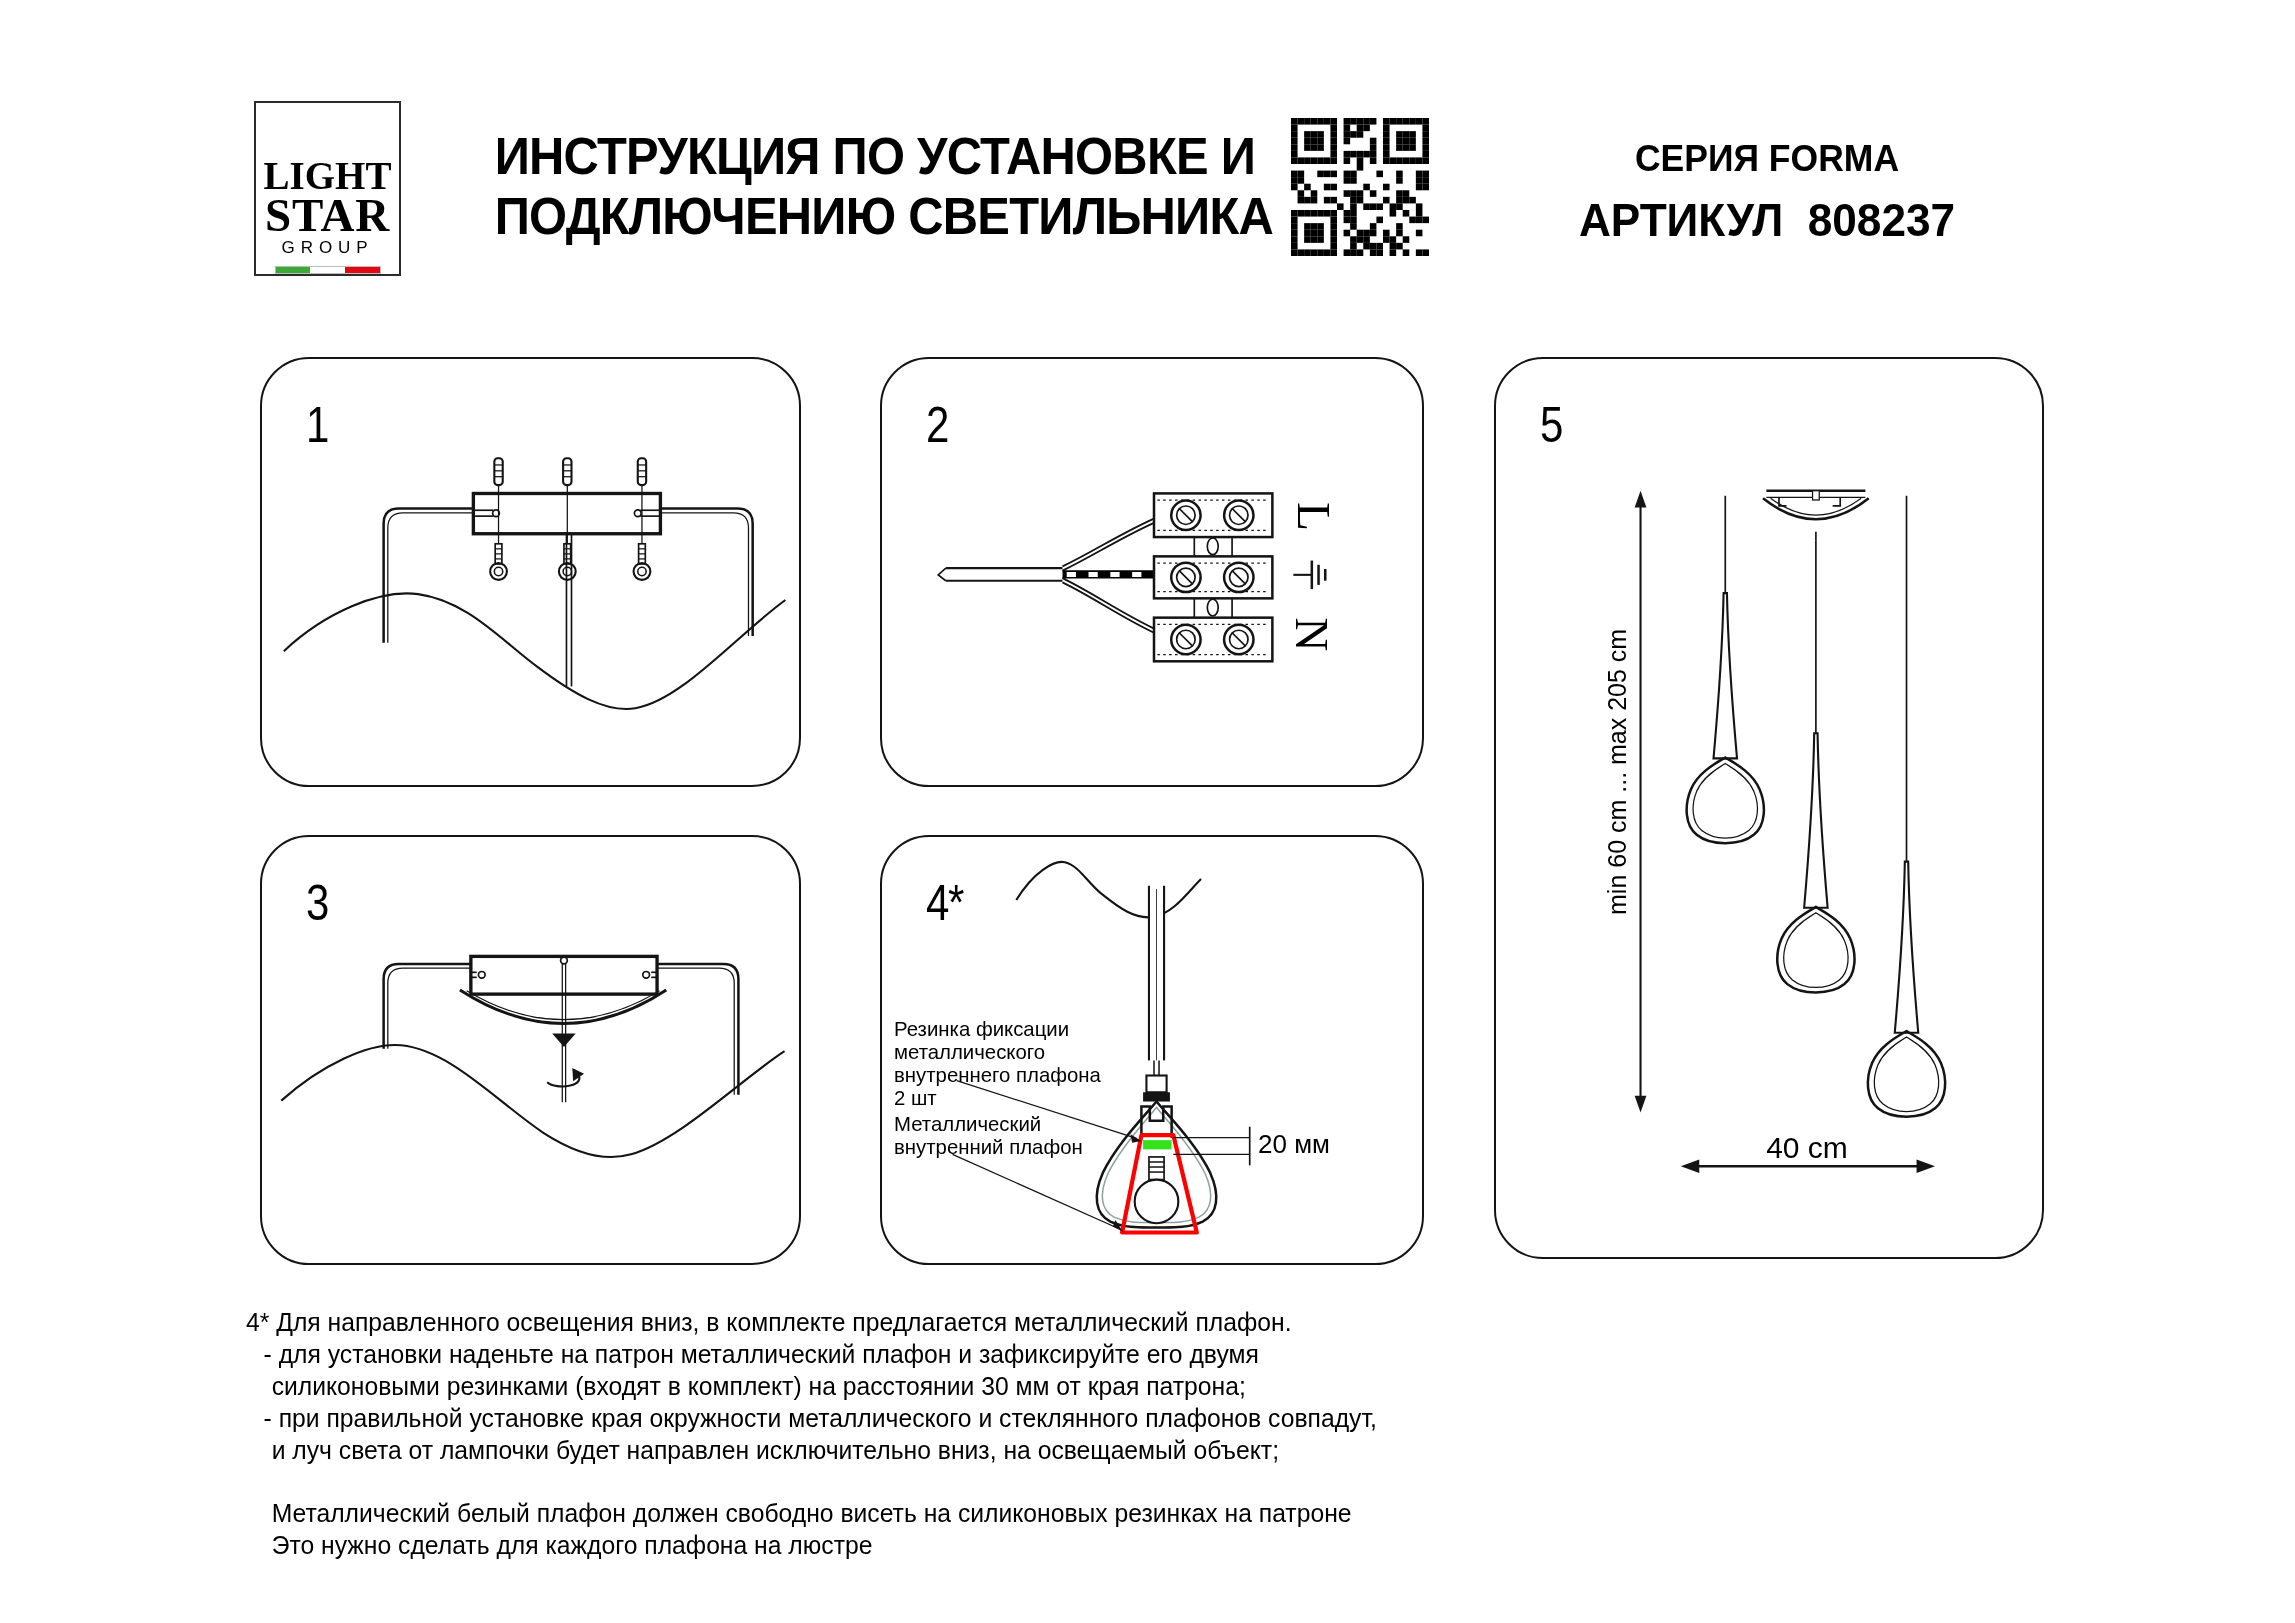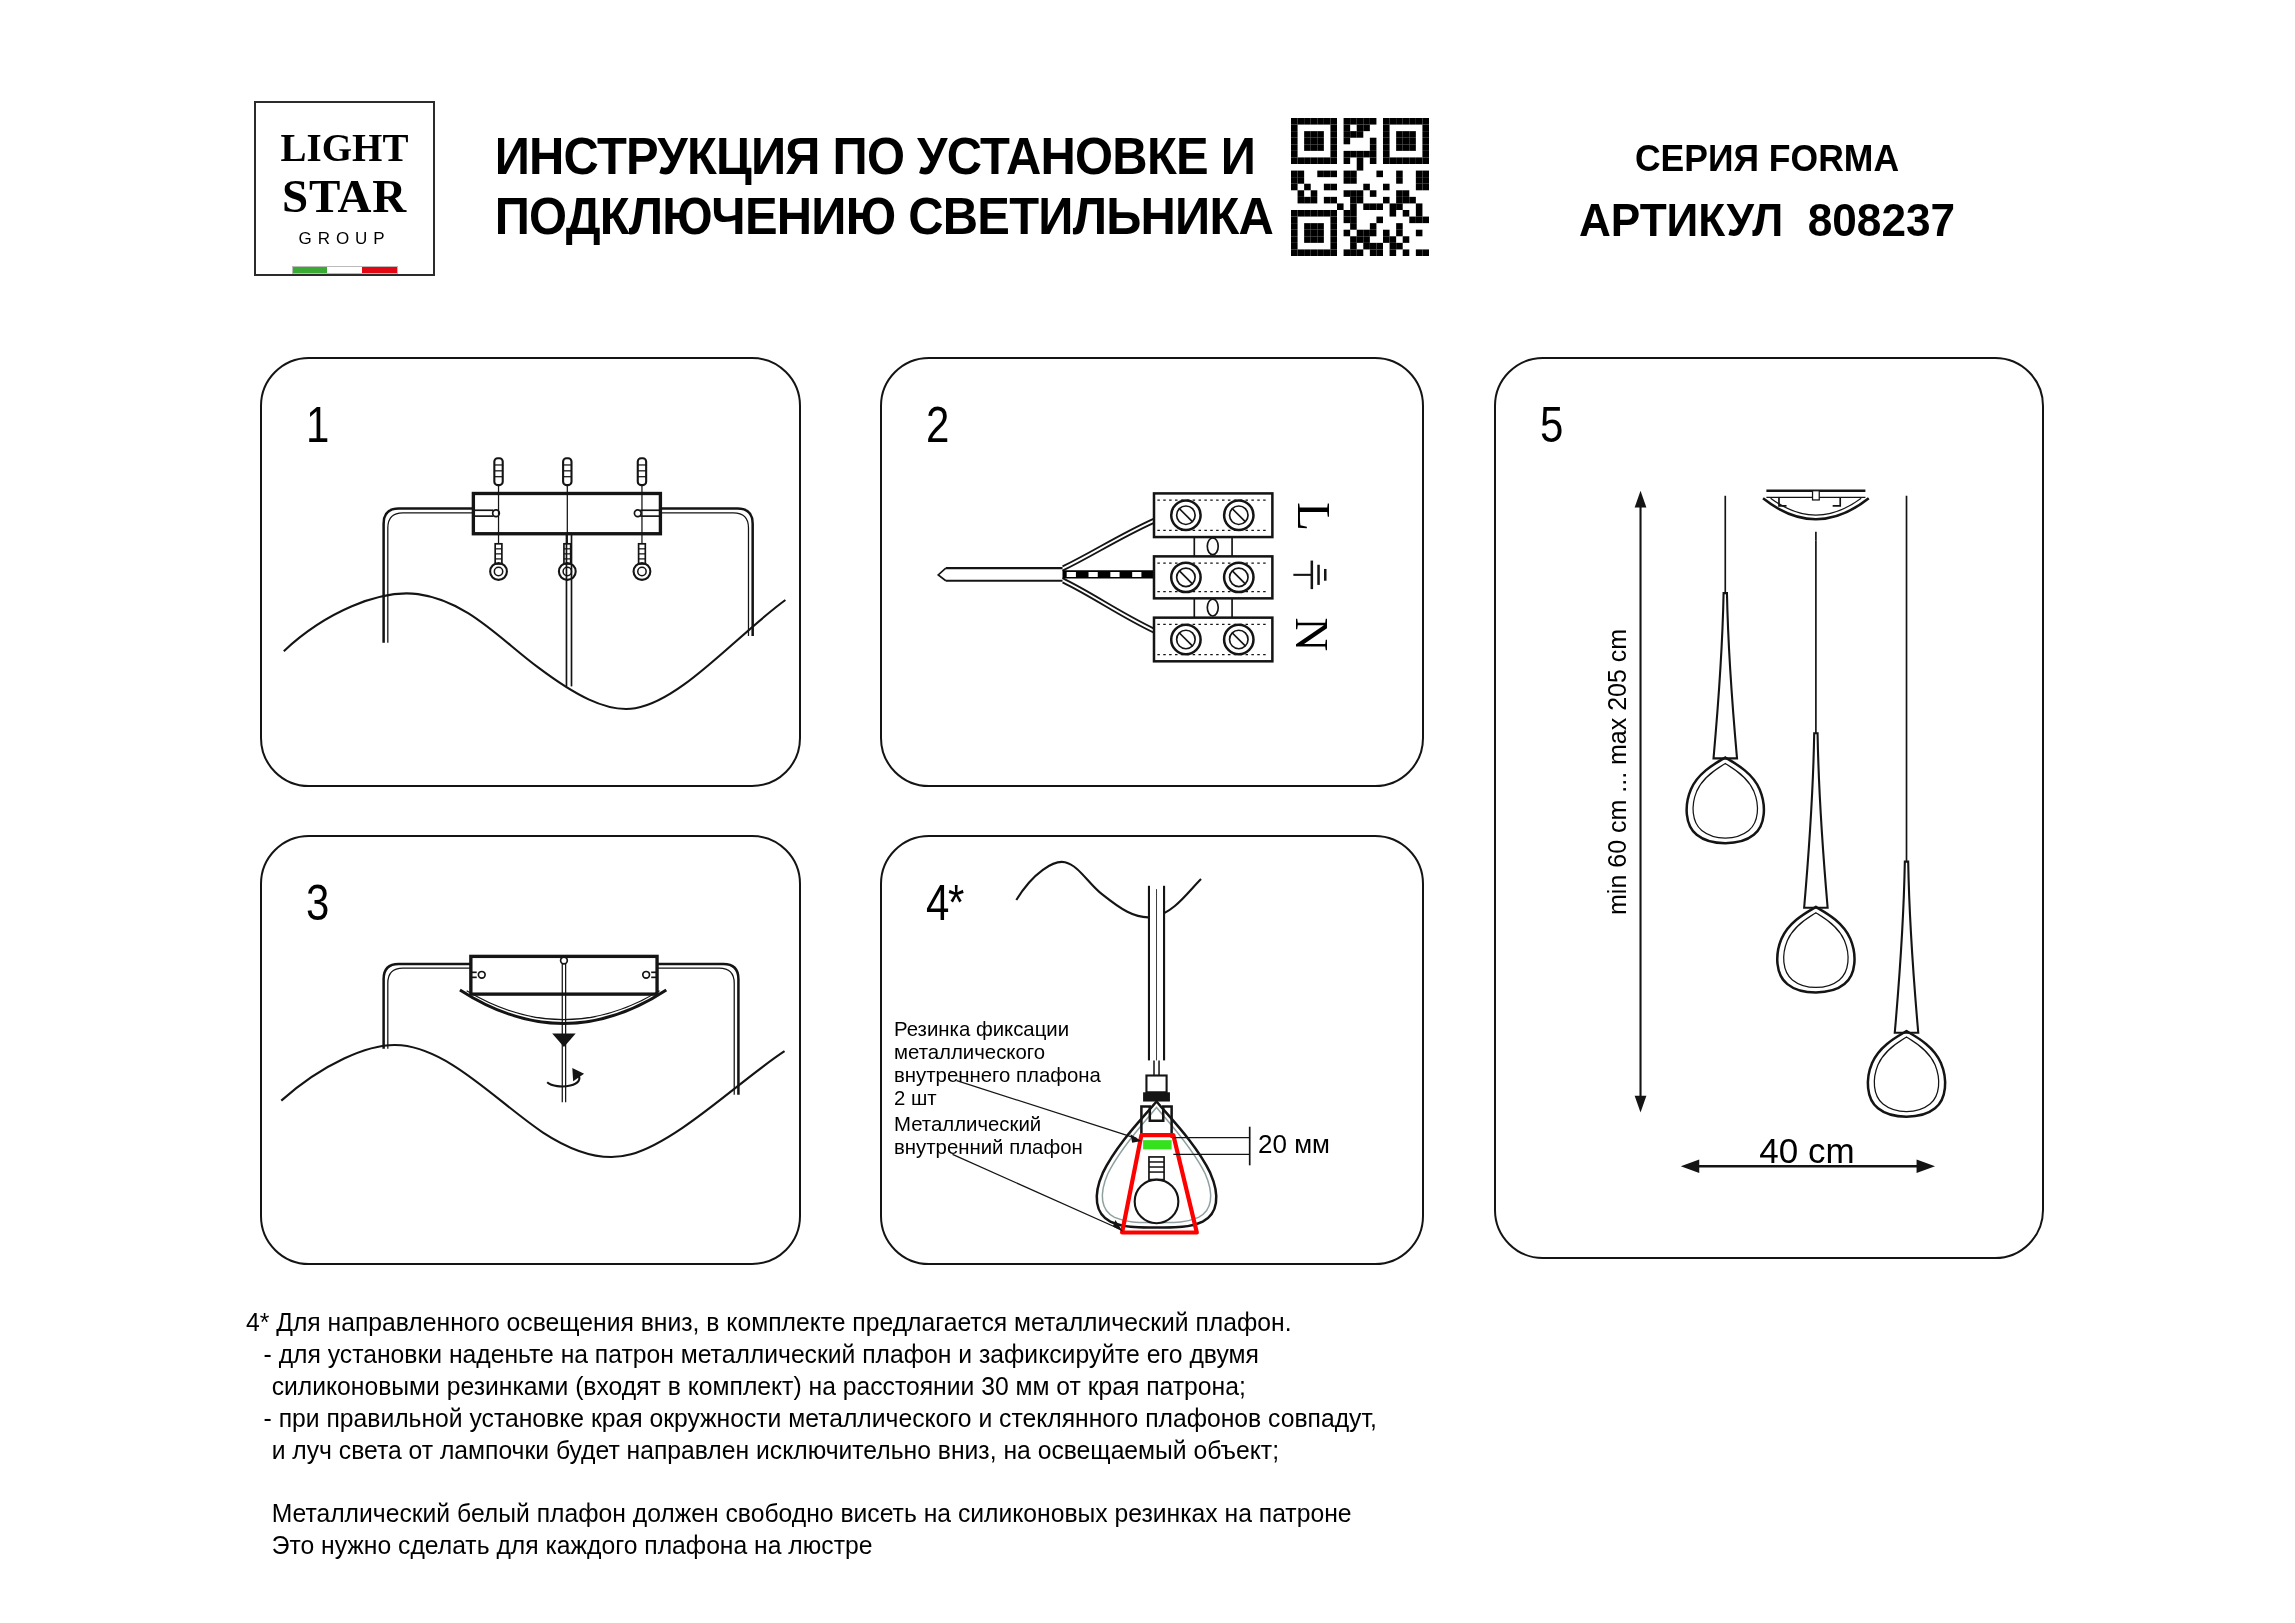--- a/index.html
+++ b/index.html
@@ -1,21 +1,21 @@
 <!DOCTYPE html>
 <html style="font-size:13.4px"><head>
 <meta charset="utf-8">
 <style>
   html,body{margin:0;padding:0;background:#ffffff;}
   body{width:2295px;height:1623px;font-family:"Liberation Sans",sans-serif;color:#000;}
   #page{position:relative;width:2295px;height:1623px;background:#fff;overflow:hidden;}
 
   
-  .logo-box{position:absolute;left:254px;top:101px;width:181px;height:175px;border:2.5px solid #2b2b2b;
-    display:flex;flex-direction:column;align-items:center;justify-content:space-between;box-sizing:border-box;}
+  .logo-box{position:absolute;left:254px;top:101px;width:147px;height:175px;border:2.5px solid #2b2b2b;
+    display:flex;flex-direction:column;align-items:center;justify-content:flex-end;box-sizing:border-box;}
   .logo-light{font-family:"Liberation Serif",serif;font-weight:700;font-size:39px;line-height:39px;margin-top:23.5px;letter-spacing:0px;transform:scaleY(1.05);}
   .logo-star{font-family:Liberation Serif, serif;font-weight:700;font-size:47px;line-height:42px;letter-spacing:0.8px;}
   .logo-group{font-size:17px;letter-spacing:5.9px;margin-top:2px;font-weight:400;}
   .logo-flag{display:flex;width:106px;height:8.4px;margin-top:7.6px;border:0.8px solid #bbb;box-sizing:border-box;}
   .logo-flag div{flex:1;height:100%;}
 
   .doc-title{position:absolute;left:472px;top:126px;width:755px;text-align:center;
     font-weight:700;font-size:52px;line-height:60px;letter-spacing:-0.8px;
     transform:scaleX(.94);transform-origin:center top;white-space:nowrap;}
 
@@ -42,21 +42,21 @@
     width:47px;height:47px;display:flex;align-items:center;justify-content:center;}
   .rot90{transform:rotate(90deg);}
 
   
   .p4-label{position:absolute;font-size:21px;line-height:23px;transform:scaleX(.97);transform-origin:left top;}
   .p4-dim{position:absolute;left:376px;top:292px;font-size:26px;}
 
   
   .p5-height{position:absolute;left:10px;top:430px;width:223px;text-align:center;font-size:25px;
     transform:rotate(-90deg);transform-origin:center;white-space:nowrap;}
-  .p5-width{position:absolute;left:248px;top:772px;width:126px;text-align:center;font-size:35px;}
+  .p5-width{position:absolute;left:248px;top:772px;width:126px;text-align:center;font-size:30px;}
 
   
   .notes{position:absolute;left:246px;top:1306px;font-size:26px;line-height:32px;
     transform:scaleX(.95);transform-origin:left top;white-space:nowrap;}
   .notes .ind1{padding-left:18.5px;}
   .notes .ind2{padding-left:27px;}
   .notes .gap{margin-top:31px;}
 
   .website{position:absolute;left:1595px;top:1329px;width:344px;text-align:center;
     font-weight:700;font-size:40px;}

